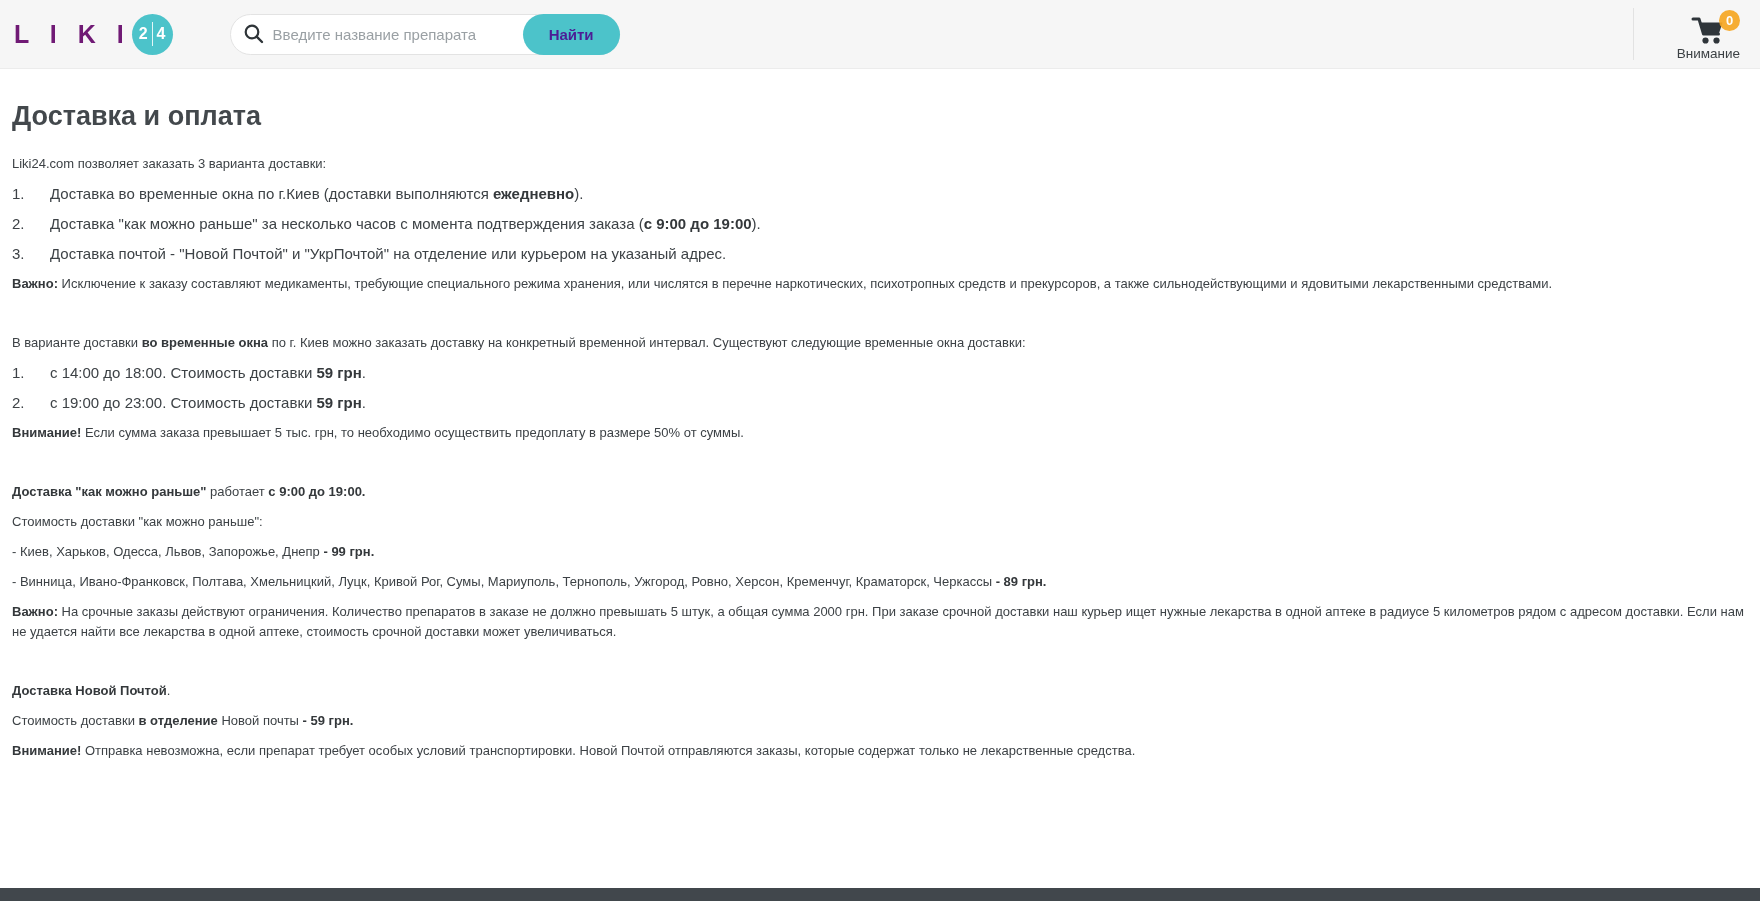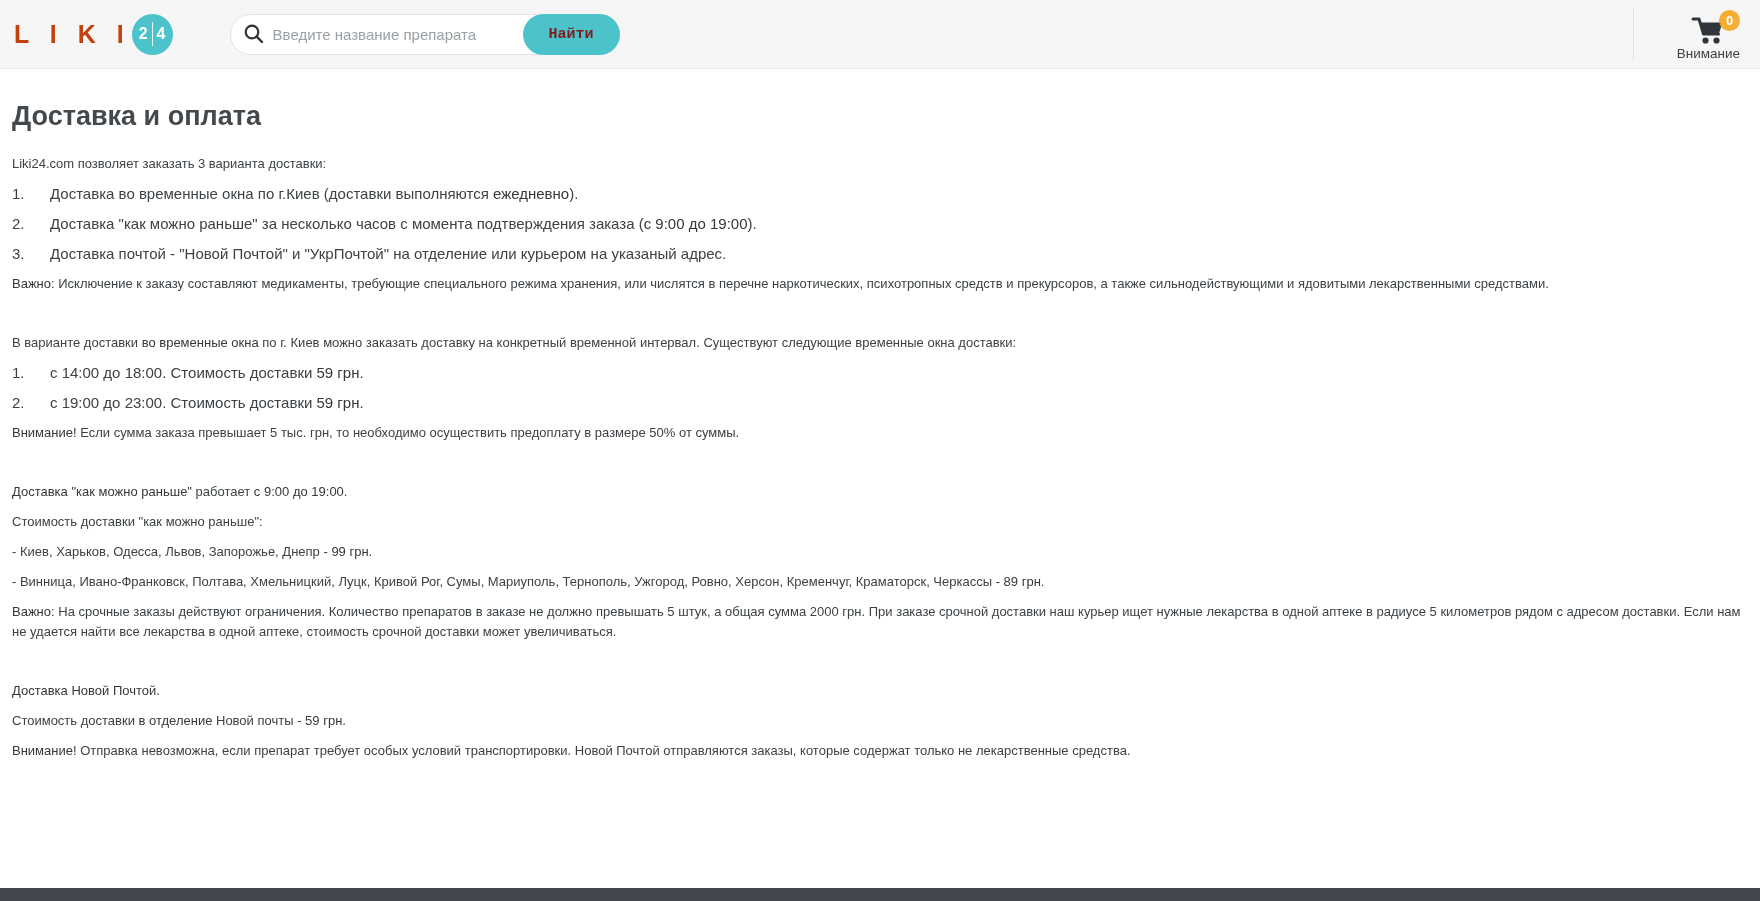--- a/index.html
+++ b/index.html
@@ -3,43 +3,43 @@
 <meta charset="utf-8">
 <style>
   :root{ --accent:#4cc3ca; --badge:#f7a723; --footer:#41474c; }
   *{margin:0;padding:0;box-sizing:border-box}
   html,body{width:1760px;height:901px;overflow:hidden}
   body{font-family:"Liberation Sans","DejaVu Sans",sans-serif;background:#fff;color:#3d4246;position:relative}
 
   
   .header{height:69px;background:#f6f6f6;border-bottom:1px solid #ececec;display:flex;align-items:center}
   .logo{display:flex;align-items:center;margin-left:14px;cursor:pointer}
-  .logo-text{font-size:25px;font-weight:600;letter-spacing:7px;color:#c2410c}
+  .logo-text{font-size:25px;font-weight:600;letter-spacing:7px;color:#701a75}
   .logo-circle{width:41px;height:41px;border-radius:50%;background:var(--accent);display:flex;align-items:center;justify-content:center;color:#fff;font-weight:700;font-size:16px;margin-left:1px;flex:none}
   .logo-circle .half{padding:0 4px}
   .logo-circle .vline{width:1px;height:24px;background:rgba(255,255,255,.85)}
   .search-wrap{margin-left:57px;display:flex;align-items:center;width:390px;height:41px;background:#fff;border:1px solid #e3e3e3;border-radius:21px}
   .search-icon{margin-left:12px;display:flex;flex:none}
   .search-input{flex:1;min-width:0;border:none;outline:none;font-size:15px;color:#444;padding:0 8px;background:transparent;font-family:inherit}
   .search-input::placeholder{color:#9aa0a4}
-  .search-btn{width:97px;height:41px;margin-right:-1px;flex:none;border:none;border-radius:21px;background:var(--accent);color:#7f1d1d;font-weight:700;font-size:15px;cursor:pointer;font-family:Liberation Mono, monospace}
+  .search-btn{width:97px;height:41px;margin-right:-1px;flex:none;border:none;border-radius:21px;background:var(--accent);color:#4c1d95;font-weight:700;font-size:15px;cursor:pointer;font-family:Liberation Sans, sans-serif}
   .header-right{margin-left:auto;display:flex;align-items:center;height:100%}
   .v-divider{width:1px;height:52px;background:#e2e2e2;margin-right:43px}
   .cart{position:relative;display:flex;flex-direction:column;align-items:center;margin-right:20px;cursor:pointer;padding-top:7px;min-width:60px}
   .cart-badge{position:absolute;top:2px;right:0;width:21px;height:21px;border-radius:50%;background:var(--badge);color:#fff;font-size:13px;font-weight:700;display:flex;align-items:center;justify-content:center;opacity:.92}
   .cart-label{font-size:13.5px;color:#3c4144;margin-top:1px}
 
   
   .content{padding:31px 12px 0}
   .page-title{font-size:27px;line-height:32px;color:#43484c;font-weight:700;margin-bottom:22px}
   .para{font-size:13px;line-height:20px;margin-bottom:10px;max-width:1732px}
   .list-row{display:flex;font-size:15px;line-height:20px;margin-bottom:10px}
   .list-num{width:38px;flex:none}
   .mt{margin-top:39px}
-  b{font-weight:400;color:#34383b}
+  b{font-weight:700;color:#34383b}
 
   .footer-bar{position:absolute;left:0;bottom:0;width:100%;height:13px;background:var(--footer)}
 </style>
 </head>
 <body>
 
 <div class="header">
   <div class="logo">
     <span class="logo-text">L I K I</span>
     <span class="logo-circle">

